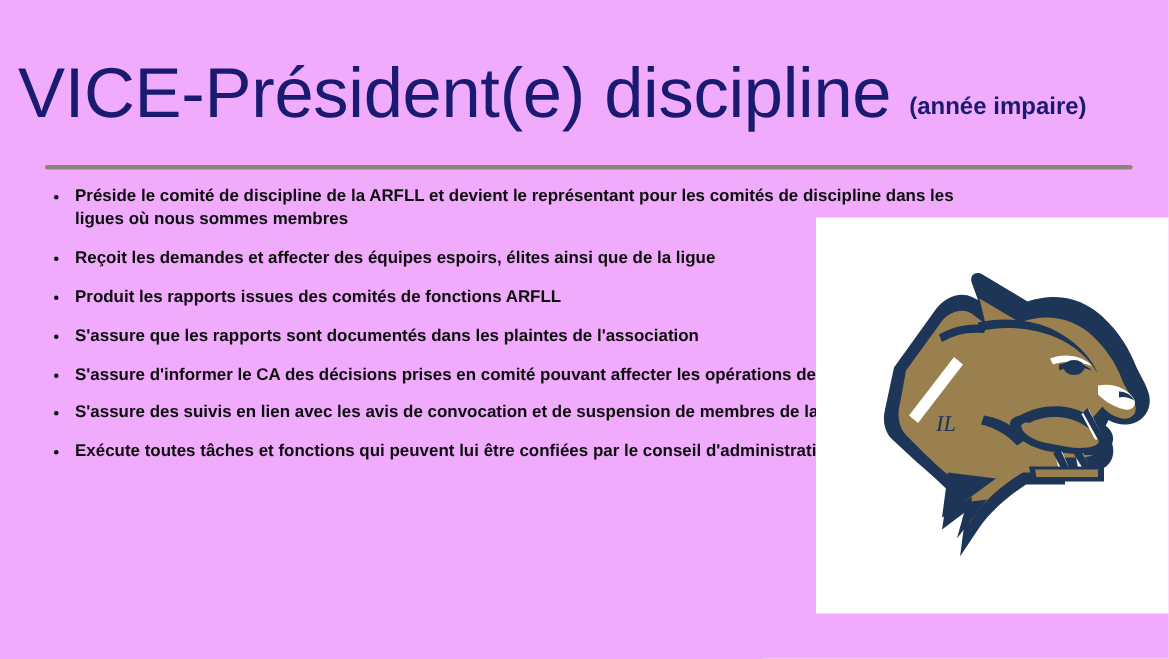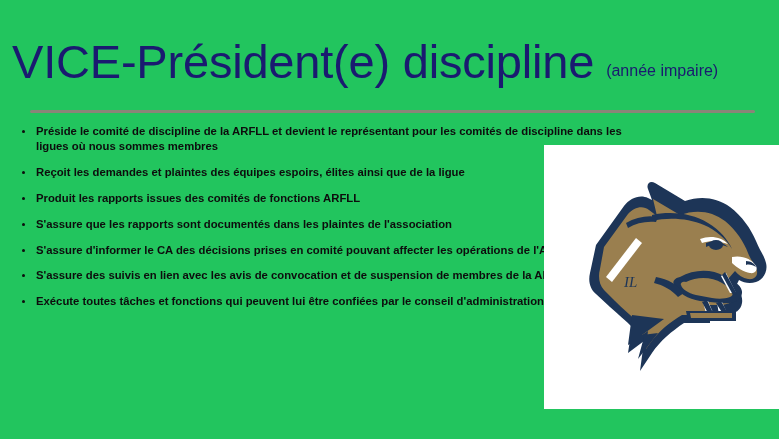--- a/index.html
+++ b/index.html
@@ -10,21 +10,21 @@
     width: 779px;
     height: 439px;
     overflow: hidden;
     font-family: "Liberation Sans", sans-serif;
   }
 
   #slide {
     position: relative;
     width: 779px;
     height: 439px;
-    background: #22c55e;
+    background: #f0abfc;
     overflow: hidden;
   }
 
   
   #title-block {
     position: absolute;
     left: 12px;
     top: 38px;
     width: 760px;
     height: 62px;
@@ -38,21 +38,21 @@
     font-weight: 300;
     line-height: 1;
     color: #1a1a70;
     letter-spacing: -0.2px;
     white-space: nowrap;
   }
 
   #title-note {
     font-family: "Liberation Sans", sans-serif;
     font-size: 16px;
-    font-weight: 400;
+    font-weight: 700;
     color: #1a1a70;
     margin-left: 12px;
     position: relative;
     top: -2px;
     white-space: nowrap;
   }
 
   
   #divider {
     position: absolute;
@@ -60,21 +60,21 @@
     top: 110px;
     width: 725px;
     height: 3px;
     background: #8a8578;
     border-radius: 2px;
   }
 
   
   #bullet-list {
     position: absolute;
-    left: 18px;
+    left: 32px;
     top: 124px;
     width: 612px;
     margin: 0;
     padding: 0;
     list-style: none;
   }
 
   .bullet-item {
     position: relative;
     padding-left: 18px;
@@ -123,21 +123,21 @@
 
   <div id="title-block">
     <span id="page-title">VICE-Président(e) discipline</span>
     <span id="title-note">(année impaire)</span>
   </div>
 
   <div id="divider"></div>
 
   <ul id="bullet-list">
     <li class="bullet-item">Préside le comité de discipline de la ARFLL et devient le représentant pour les comités de discipline dans les ligues où nous sommes membres</li>
-    <li class="bullet-item">Reçoit les demandes et plaintes des équipes espoirs, élites ainsi que de la ligue</li>
+    <li class="bullet-item">Reçoit les demandes et affecter des équipes espoirs, élites ainsi que de la ligue</li>
     <li class="bullet-item">Produit les rapports issues des comités de fonctions ARFLL</li>
     <li class="bullet-item">S'assure que les rapports sont documentés dans les plaintes de l'association</li>
     <li class="bullet-item">S'assure d'informer le CA des décisions prises en comité pouvant affecter les opérations de l'ARFLL</li>
     <li class="bullet-item">S'assure des suivis en lien avec les avis de convocation et de suspension de membres de la ARFLL</li>
     <li class="bullet-item">Exécute toutes tâches et fonctions qui peuvent lui être confiées par le conseil d'administration.</li>
   </ul>
 
   <div id="logo-panel">
     <svg id="logo-svg" viewBox="0 0 210 190">
 

